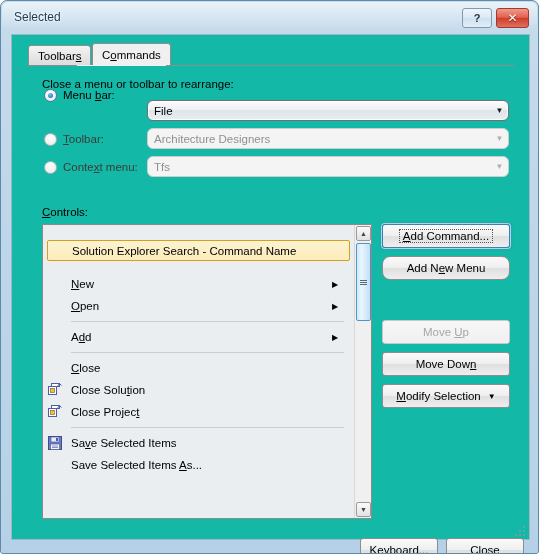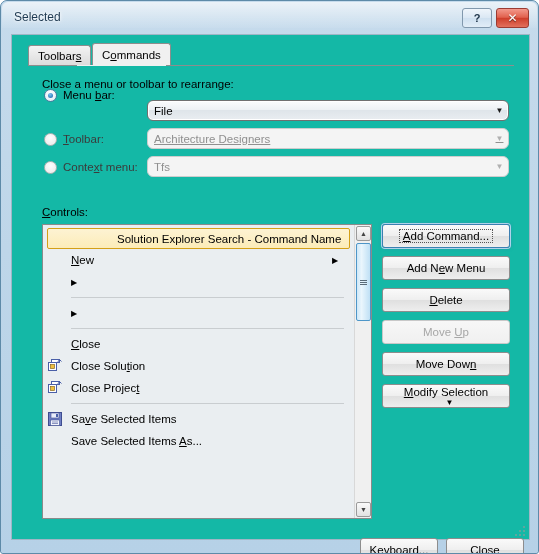--- a/index.html
+++ b/index.html
@@ -150,25 +150,25 @@
     position:relative;height:22px;display:flex;align-items:center;
     font-size:11.5px;color:#000;cursor:default;
   }
   .li .ico{width:28px;height:22px;flex:0 0 auto;position:relative;}
   .li .txt{flex:1;white-space:nowrap;}
   .li .subarrow{width:22px;text-align:left;font-size:8px;color:#000;}
   .sep{height:9px;display:flex;align-items:center;}
   .sep i{display:block;margin-left:28px;margin-right:10px;height:1px;background:#c9cdd0;width:100%;}
 
   .li.selected{
-    margin:0 4px;
+    margin:12px 4px;
     background:linear-gradient(to bottom,#fdf3d3,#fcecb8);
     border:1px solid #d4a017;
     border-radius:2px;
-    height:21px;box-sizing:border-box;gap:45px;
+    height:21px;box-sizing:border-box;
   }
   .li.selected .ico{width:24px;}
   .spacer{height:3px;}
 
   
   .icon-window{
     position:absolute;left:5px;top:4px;width:14px;height:12px;
   }
   .icon-save{
     position:absolute;left:5px;top:4px;width:14px;height:14px;
@@ -210,25 +210,25 @@
   .btn.focused{
     border-color:#3c7fb1;
     box-shadow:0 0 0 1px #afd3ea, 0 0 3px 1px rgba(60,127,177,.5);
   }
   .btn.focused .inner{
     border:1px dotted #555;padding:0 3px;
   }
   .rbtn{left:370px;width:128px;height:24px;}
 
   #bn-add-command{top:158px;}
-  #bn-add-menu{top:190px;}
+  #bn-add-menu{top:190px;border-radius:8px;}
   #bn-delete{top:222px;}
   #bn-move-up{top:254px;}
   #bn-move-down{top:286px;}
-  #bn-modify{top:318px;flex-direction:column;}
+  #bn-modify{top:318px;}
   #bn-reset{top:350px;}
   .modarrow{font-size:8px;margin-left:7px;}
 
   
   #bn-keyboard{left:348px;top:472px;width:78px;height:24px;}
   #bn-close-dlg{left:434px;top:472px;width:78px;height:24px;}
 
   
   #grip{position:absolute;right:3px;bottom:2px;width:12px;height:12px;opacity:.55;}
 </style>
@@ -276,21 +276,21 @@
       </div>
       <div class="radio-row" style="top:92px;">
         <span class="radio off"></span>
         <span class="radio-label dim">Conte<span class="u">x</span>t menu:</span>
       </div>
 
       <div class="combo enabled" style="top:34px;">
         <span class="ctext">File</span>
         <span class="carrow">▼</span>
       </div>
-      <div class="combo disabled" style="top:62px;text-decoration:underline;">
+      <div class="combo disabled" style="top:62px;">
         <span class="ctext">Architecture Designers</span>
         <span class="carrow">▼</span>
       </div>
       <div class="combo disabled" style="top:90px;">
         <span class="ctext">Tfs</span>
         <span class="carrow">▼</span>
       </div>
 
       <div class="lbl" id="lbl-controls"><span class="u">C</span>ontrols:</div>
 
@@ -304,29 +304,31 @@
           </div>
 
           <div class="li">
             <span class="ico"></span>
             <span class="txt"><span class="u">N</span>ew</span>
             <span class="subarrow">▶</span>
           </div>
 
           <div class="li">
             <span class="ico"></span>
+            <span class="txt"><span class="u">O</span>pen</span>
             <span class="subarrow">▶</span>
           </div>
 
           <div class="sep">
               <i></i>
             </div>
 
           <div class="li">
             <span class="ico"></span>
+            <span class="txt">A<span class="u">d</span>d</span>
             <span class="subarrow">▶</span>
           </div>
 
           <div class="sep">
               <i></i>
             </div>
 
           <div class="li">
             <span class="ico"></span>
             <span class="txt"><span class="u">C</span>lose</span>
@@ -396,23 +398,20 @@
           </div>
         </div>
       </div>
 
       <div class="btn rbtn focused" id="bn-add-command">
         <span class="inner"><span class="u">A</span>dd Command...</span>
       </div>
       <div class="btn rbtn" id="bn-add-menu">
         <span>Add N<span class="u">e</span>w Menu</span>
       </div>
-      <div class="btn rbtn" id="bn-delete">
-        <span><span class="u">D</span>elete</span>
-      </div>
       <div class="btn rbtn" id="bn-move-down">
         <span>Move Dow<span class="u">n</span></span>
       </div>
       <div class="btn rbtn disabled" id="bn-move-up">
         <span>Move <span class="u">U</span>p</span>
       </div>
       <div class="btn rbtn" id="bn-modify">
         <span><span class="u">M</span>odify Selection</span>
         <span class="modarrow">▼</span>
       </div>

